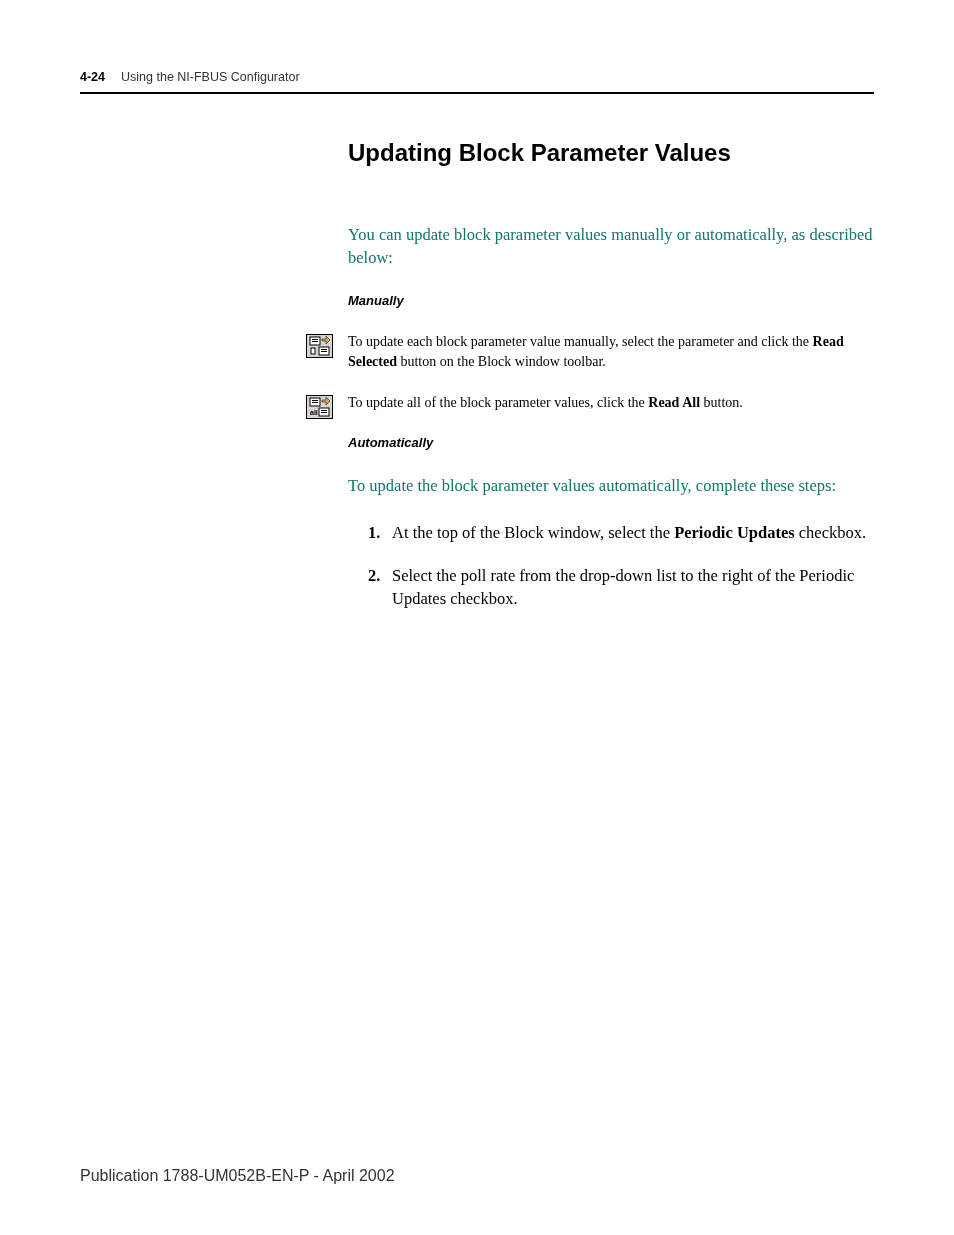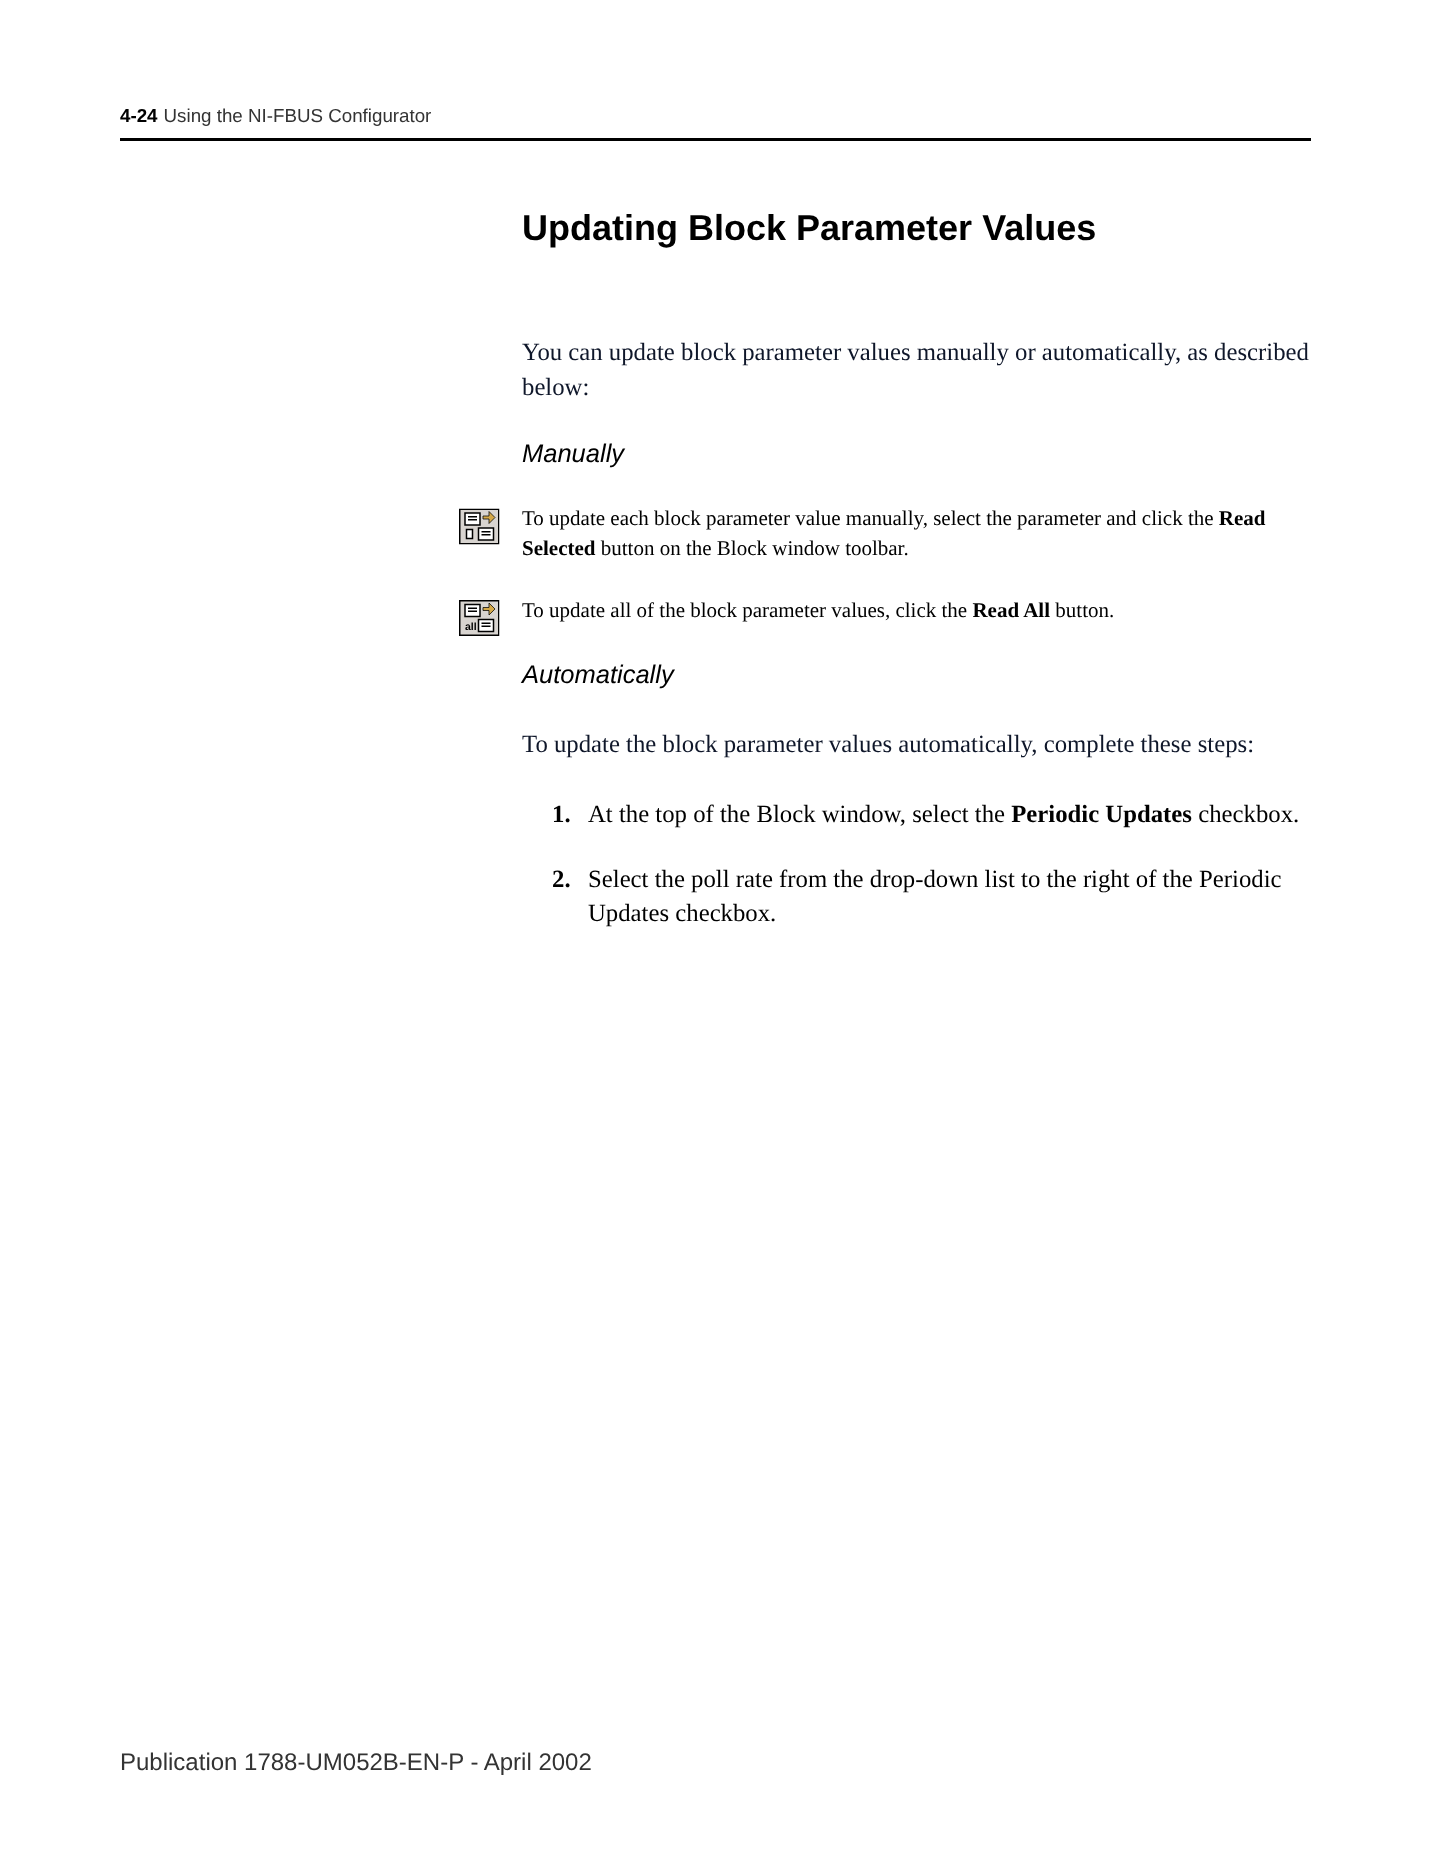--- a/index.html
+++ b/index.html
@@ -21,45 +21,45 @@
       display: flex;
       align-items: baseline;
       font-family: Arial, Helvetica, sans-serif;
       font-size: 12.5px;
       padding-bottom: 8px;
       border-bottom: 2.5px solid #000;
       margin-bottom: 45px;
     }
     .page-num {
       font-weight: bold;
-      margin-right: 4px;
+      margin-right: 16px;
     }
     .header-title {
       color: #333;
     }
     .content-area {
       margin-left: 268px;
     }
     h1.section-title {
       font-family: Arial, Helvetica, sans-serif;
       font-weight: bold;
       font-size: 24px;
       margin-bottom: 56px;
     }
     p.body-text {
       font-size: 16.5px;
       line-height: 1.4;
       margin-bottom: 24px;
-      color: #0f172a;
+      color: #0f766e;
     }
     h3.sub-heading {
       font-family: Arial, Helvetica, sans-serif;
       font-style: italic;
-      font-weight: normal;
-      font-size: 17px;
+      font-weight: bold;
+      font-size: 13px;
       margin-bottom: 24px;
     }
     .icon-row {
       position: relative;
       margin-bottom: 22px;
     }
     .tool-icon {
       position: absolute;
       left: -42px;
       top: 2px;

